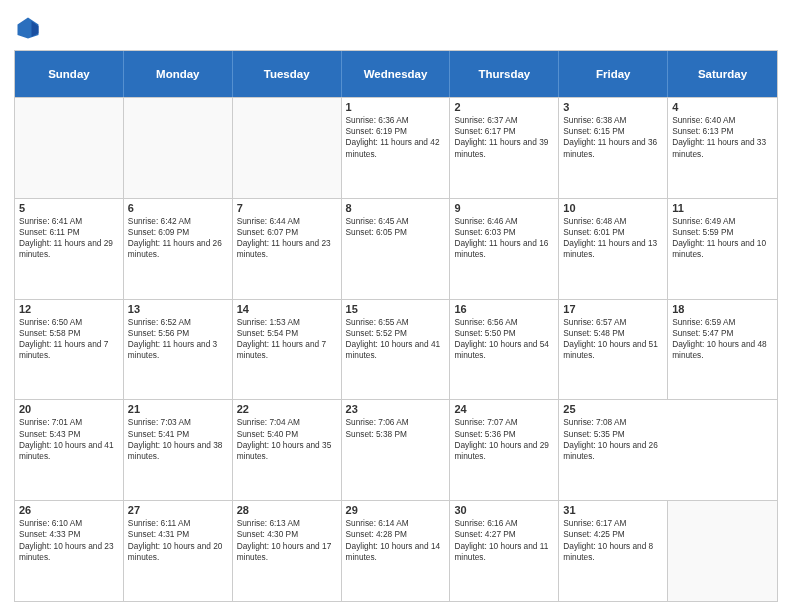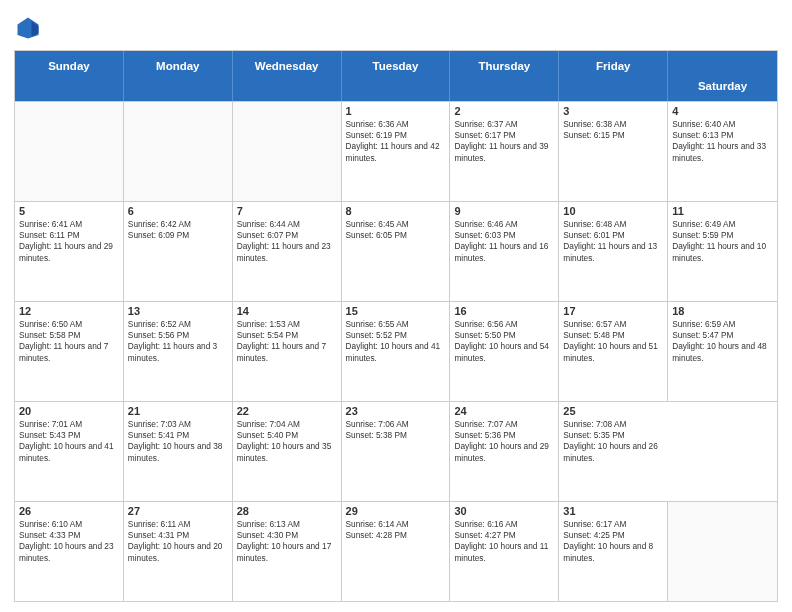--- a/index.html
+++ b/index.html
@@ -69,25 +69,25 @@
     }
     .cal-header-row {
       display: grid;
       grid-template-columns: repeat(7, 1fr);
       background: #2a6fbd;
     }
     .cal-header-cell {
       color: #fff;
       font-size: 11.5px;
       font-weight: bold;
-      padding: 9px 4px;
+      padding: 17px 4px;
       text-align: center;
       border-right: 1px solid #5590d0;
     }
-    .cal-header-cell:last-child { border-right: none; margin-top: 20px; }
+    .cal-header-cell:last-child { border-right: none; }
     .cal-body {
       display: flex;
       flex-direction: column;
       flex: 1;
     }
     .cal-row {
       display: grid;
       grid-template-columns: repeat(7, 1fr);
       flex: 1;
       border-top: 1px solid #ccc;
@@ -132,22 +132,22 @@
     <div class="title-block">
       <div class="month-title"></div>
       <div class="location"></div>
     </div>
   </div>
 
   <div class="calendar">
     <div class="cal-header-row">
     <div class="cal-header-cell">Sunday</div>
         <div class="cal-header-cell">Monday</div>
+        <div class="cal-header-cell">Tuesday</div>
         <div class="cal-header-cell">Wednesday</div>
-        <div class="cal-header-cell">Tuesday</div>
         <div class="cal-header-cell">Thursday</div>
         <div class="cal-header-cell">Friday</div>
         <div class="cal-header-cell">Saturday</div>
       </div>
     <div class="cal-body">
     <div class="cal-row">
           <div class="cal-cell empty"></div>
           <div class="cal-cell empty"></div>
           <div class="cal-cell empty"></div>
           <div class="cal-cell">
@@ -159,39 +159,41 @@
           <div class="cal-cell">
             <span class="day-num">2</span>
             <span class="cell-line">Sunrise: 6:37 AM</span>
             <span class="cell-line">Sunset: 6:17 PM</span>
             <span class="cell-line">Daylight: 11 hours and 39 minutes.</span>
           </div>
           <div class="cal-cell">
             <span class="day-num">3</span>
             <span class="cell-line">Sunrise: 6:38 AM</span>
             <span class="cell-line">Sunset: 6:15 PM</span>
+            <span class="cell-line">Daylight: 11 hours and 36 minutes.</span>
           </div>
           <div class="cal-cell">
             <span class="day-num">4</span>
             <span class="cell-line">Sunrise: 6:40 AM</span>
             <span class="cell-line">Sunset: 6:13 PM</span>
             <span class="cell-line">Daylight: 11 hours and 33 minutes.</span>
           </div>
         </div>
         <div class="cal-row">
           <div class="cal-cell">
             <span class="day-num">5</span>
             <span class="cell-line">Sunrise: 6:41 AM</span>
             <span class="cell-line">Sunset: 6:11 PM</span>
             <span class="cell-line">Daylight: 11 hours and 29 minutes.</span>
           </div>
           <div class="cal-cell">
             <span class="day-num">6</span>
             <span class="cell-line">Sunrise: 6:42 AM</span>
             <span class="cell-line">Sunset: 6:09 PM</span>
+            <span class="cell-line">Daylight: 11 hours and 26 minutes.</span>
           </div>
           <div class="cal-cell">
             <span class="day-num">7</span>
             <span class="cell-line">Sunrise: 6:44 AM</span>
             <span class="cell-line">Sunset: 6:07 PM</span>
             <span class="cell-line">Daylight: 11 hours and 23 minutes.</span>
           </div>
           <div class="cal-cell">
             <span class="day-num">8</span>
             <span class="cell-line">Sunrise: 6:45 AM</span>
@@ -313,20 +315,21 @@
           <div class="cal-cell">
             <span class="day-num">28</span>
             <span class="cell-line">Sunrise: 6:13 AM</span>
             <span class="cell-line">Sunset: 4:30 PM</span>
             <span class="cell-line">Daylight: 10 hours and 17 minutes.</span>
           </div>
           <div class="cal-cell">
             <span class="day-num">29</span>
             <span class="cell-line">Sunrise: 6:14 AM</span>
             <span class="cell-line">Sunset: 4:28 PM</span>
+            <span class="cell-line">Daylight: 10 hours and 14 minutes.</span>
           </div>
           <div class="cal-cell">
             <span class="day-num">30</span>
             <span class="cell-line">Sunrise: 6:16 AM</span>
             <span class="cell-line">Sunset: 4:27 PM</span>
             <span class="cell-line">Daylight: 10 hours and 11 minutes.</span>
           </div>
           <div class="cal-cell">
             <span class="day-num">31</span>
             <span class="cell-line">Sunrise: 6:17 AM</span>

